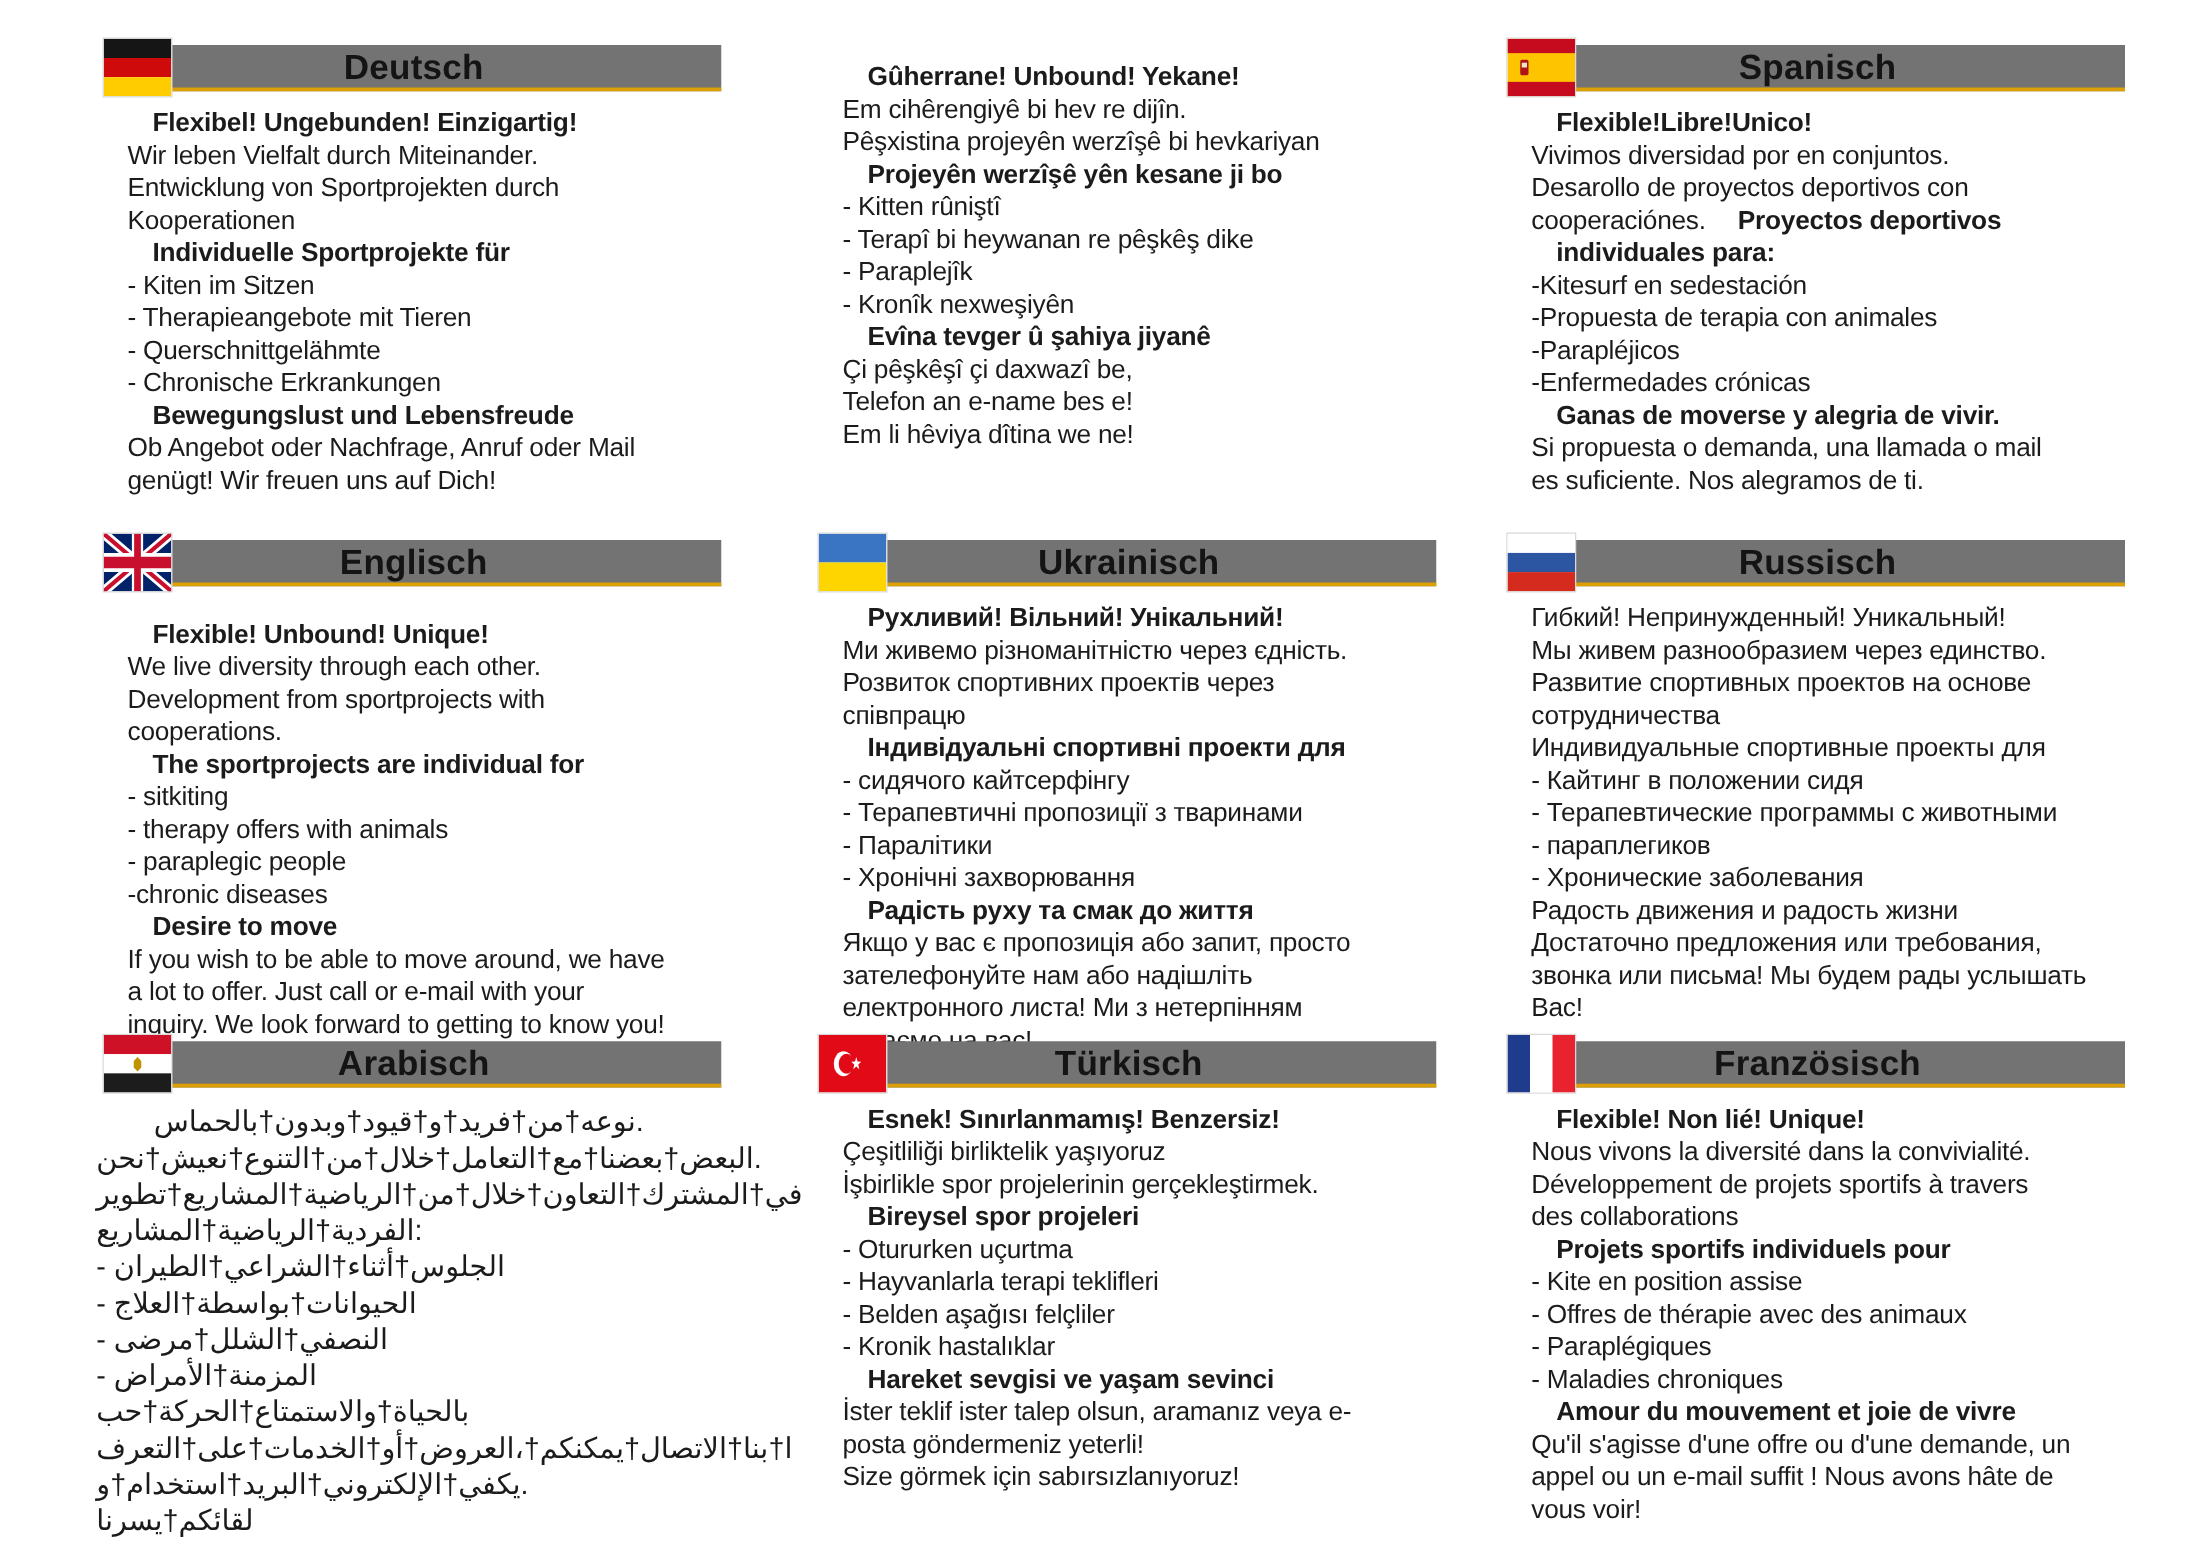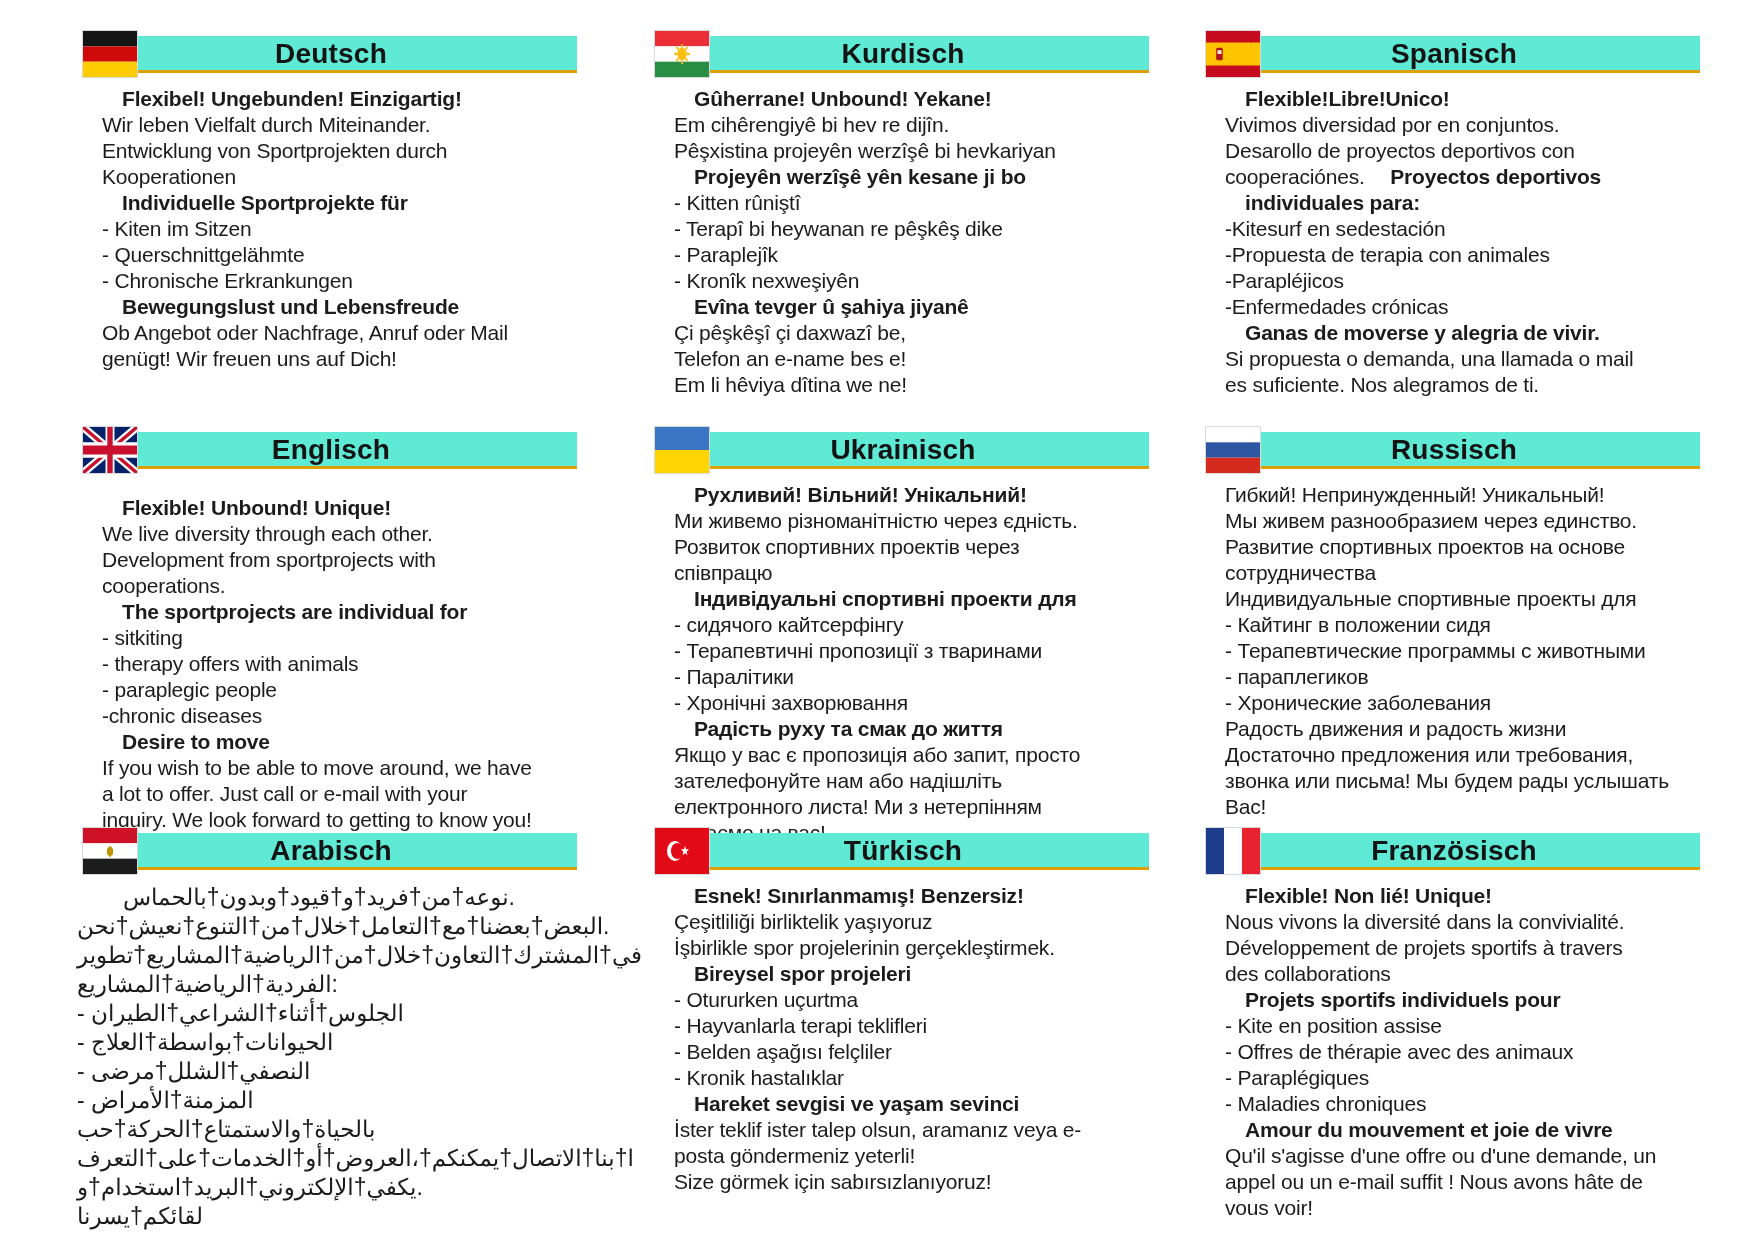--- a/index.html
+++ b/index.html
@@ -1,21 +1,21 @@
 <!DOCTYPE html>
 <html><head>
 <meta charset="utf-8">
 <style>
   html,body{margin:0;padding:0;background:#fff;}
   .page{position:relative;width:1754px;height:1240px;background:#ffffff;overflow:hidden;
         font-family:"Liberation Sans", sans-serif;color:#1b1b1b;}
   .card{position:absolute;width:560px;}
   .c1{left:85px}.c2{left:657px}.c3{left:1208px}
   .r1{top:36px}.r2{top:432px}.r3{top:833px}
-  .banner{position:relative;width:492px;height:34px;background:#5eead4;border-bottom:3px solid #DCA004;text-decoration:underline;}
+  .banner{position:relative;width:492px;height:34px;background:#737373;border-bottom:3px solid #DCA004;text-decoration:underline;}
   .title{position:absolute;left:0;right:0;top:0;height:34px;line-height:35px;text-align:center;
          font-weight:700;font-size:28px;color:#141414;letter-spacing:.2px;}
   .flag{position:absolute;left:-2px;top:-5px;width:54px;height:46px;box-shadow:0 0 0 1px #d9d9d9;background:#fff;z-index:2;}
   .flag svg{display:block;width:100%;height:100%;}
   .body{margin:13px 0 0 17px;font-size:21px;line-height:26px;letter-spacing:-0.2px;color:#1b1b1b;}
   .pad-extra{margin-top:26px;}
   .line{white-space:nowrap;}
   .b{font-weight:700;margin-left:20px;}
   .arabic{margin-left:-8px;font-size:23px;line-height:29px;letter-spacing:0;}
   .indent{padding-left:46px;}
@@ -36,50 +36,30 @@
       </span>
       <span class="title">Deutsch</span>
     </div>
     <div class="body">
         <div class="line b">Flexibel! Ungebunden! Einzigartig!</div>
         <div class="line">Wir leben Vielfalt durch Miteinander.</div>
         <div class="line">Entwicklung von Sportprojekten durch</div>
         <div class="line">Kooperationen</div>
         <div class="line b">Individuelle Sportprojekte für</div>
         <div class="line">- Kiten im Sitzen</div>
+        <div class="line">- Therapieangebote mit Tieren</div>
         <div class="line">- Querschnittgelähmte</div>
         <div class="line">- Chronische Erkrankungen</div>
         <div class="line b">Bewegungslust und Lebensfreude</div>
         <div class="line">Ob Angebot oder Nachfrage, Anruf oder Mail</div>
         <div class="line">genügt! Wir freuen uns auf Dich!</div>
       </div>
   </section>
 
   <section class="card c2 r1">
-    <div class="banner">
-      <span class="flag">
-        <svg viewBox="0 0 90 60" preserveAspectRatio="none">
-          <rect width="90" height="20" fill="#EB2D36"></rect>
-            <rect y="20" width="90" height="20" fill="#ffffff"></rect>
-            <rect y="40" width="90" height="20" fill="#278E43"></rect>
-          <g stroke="#FEBD11" stroke-width="3">
-            <line x1="53" y1="30" x2="58" y2="30"></line>
-              <line x1="50.7" y1="35.7" x2="54.2" y2="39.2"></line>
-            <line x1="45" y1="38" x2="45" y2="43"></line>
-              <line x1="39.3" y1="35.7" x2="35.8" y2="39.2"></line>
-            <line x1="37" y1="30" x2="32" y2="30"></line>
-              <line x1="39.3" y1="24.3" x2="35.8" y2="20.8"></line>
-            <line x1="45" y1="22" x2="45" y2="17"></line>
-              <line x1="50.7" y1="24.3" x2="54.2" y2="20.8"></line>
-          </g>
-          <circle cx="45" cy="30" r="8" fill="#FEBD11"></circle>
-        </svg>
-      </span>
-      <span class="title">Kurdisch</span>
-    </div>
     <div class="body">
         <div class="line b">Gûherrane! Unbound! Yekane!</div>
         <div class="line">Em cihêrengiyê bi hev re dijîn.</div>
         <div class="line">Pêşxistina projeyên werzîşê bi hevkariyan</div>
         <div class="line b">Projeyên werzîşê yên kesane ji bo</div>
         <div class="line">- Kitten rûniştî</div>
         <div class="line">- Terapî bi heywanan re pêşkêş dike</div>
         <div class="line">- Paraplejîk</div>
         <div class="line">- Kronîk nexweşiyên</div>
         <div class="line b">Evîna tevger û şahiya jiyanê</div>

